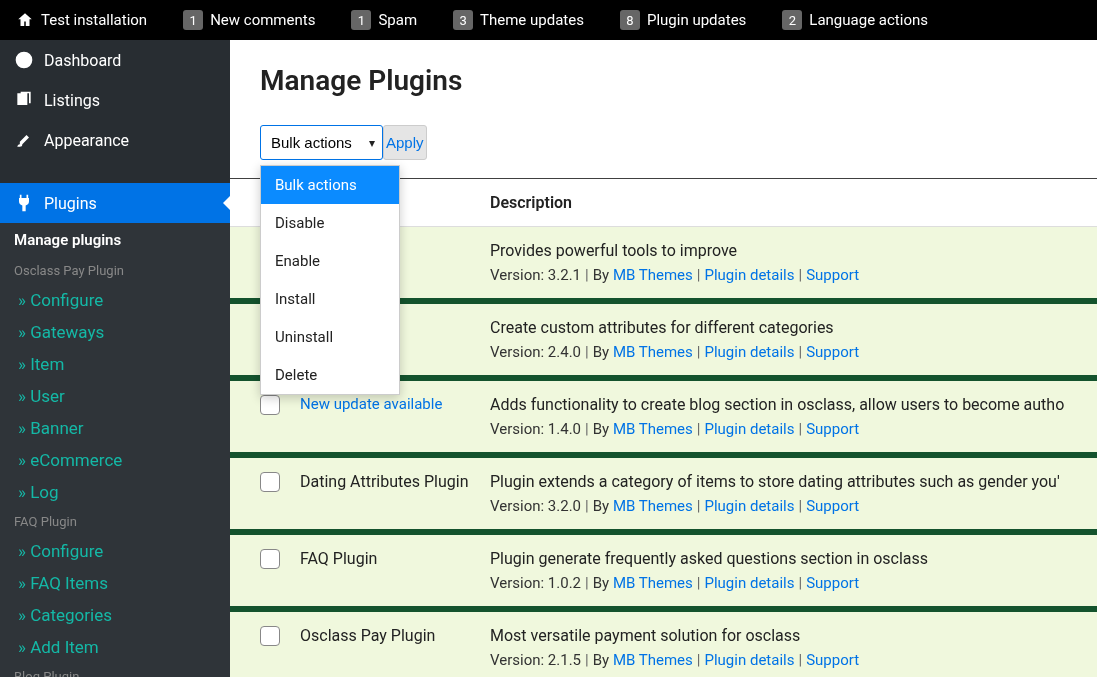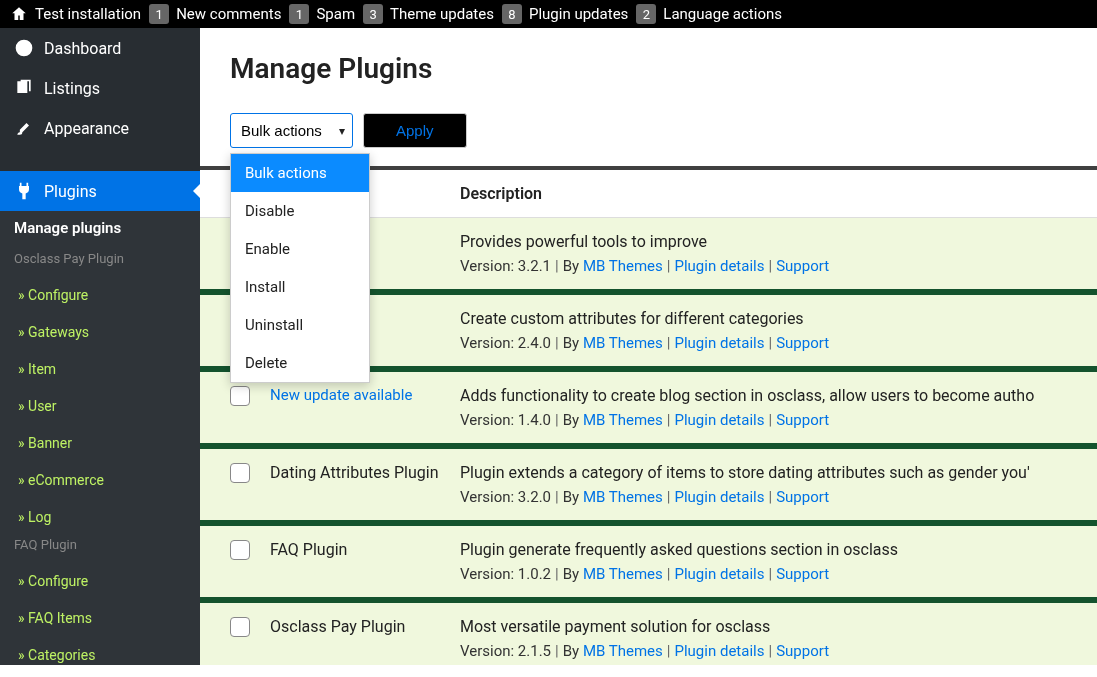--- a/index.html
+++ b/index.html
@@ -1,56 +1,56 @@
 <!DOCTYPE html>
 <html><head>
 <meta charset="utf-8">
 <style>
 * { box-sizing: border-box; margin: 0; padding: 0; }
 body { font-family: -apple-system, BlinkMacSystemFont, "Segoe UI", Roboto, sans-serif; font-size: 15px; color: #222; background: #fff; overflow: hidden; width: 1097px; height: 677px; }
 
 
-.topbar { height: 28px; background: #000; color: #fff; display: flex; align-items: center; padding: 0 10px; font-size: 15px; gap: 8px; }
+.topbar { height: 40px; background: #000; color: #fff; display: flex; align-items: center; padding: 0 16px; font-size: 15px; gap: 36px; }
 .topbar-item { display: flex; align-items: center; gap: 7px; cursor: pointer; }
 .badge { display: inline-flex; align-items: center; justify-content: center; min-width: 20px; height: 20px; background: #666; color: #fff; font-size: 13px; border-radius: 3px; padding: 0 4px; }
 .topbar svg { width: 18px; height: 18px; fill: #fff; }
 
 
 .layout { display: flex; height: calc(100% - 40px); }
-.sidebar { width: 200px; background: #282d32; color: #ccc; overflow-y: auto; flex-shrink: 0; }
+.sidebar { width: 230px; background: #282d32; color: #ccc; overflow-y: auto; flex-shrink: 0; }
 .main { flex: 1; background: #fff; overflow: hidden; position: relative; }
 
 
 .nav-item { display: flex; align-items: center; gap: 10px; padding: 10px 14px; font-size: 16px; cursor: pointer; color: #fff; }
 .nav-item svg { width: 20px; height: 20px; fill: #fff; flex-shrink: 0; }
 .nav-item.active { background: #0073e6; position: relative; margin-top: 23px; }
 .nav-item.active::after { content: ""; position: absolute; right: -1px; top: 50%; transform: translateY(-50%); border: 8px solid transparent; border-right-color: #fff; }
 
 .submenu { background: #2f3439; }
 .submenu-title { padding: 8px 14px; font-weight: 600; color: #fff; font-size: 15px; cursor: pointer; }
 .submenu-group { padding: 6px 14px; font-size: 13px; color: #888; }
-.submenu-item { padding: 6px 14px 6px 18px; font-size: 14px; color: #bef264; cursor: pointer; margin-top: 9px; }
+.submenu-item { padding: 6px 14px 6px 18px; font-size: 17px; color: #14b8a6; cursor: pointer; }
 .submenu-item::before { content: "» "; }
 
 
 .page-title { font-size: 28px; font-weight: 600; padding: 24px 30px 28px; }
-.controls { padding: 0 30px 10px; display: flex; gap: 10px; align-items: center; }
+.controls { padding: 0 30px 10px; display: flex; align-items: center; }
 .select-wrap { position: relative; }
 select { border: 1px solid #0073e6; border-radius: 3px; padding: 8px 30px 8px 10px; font-size: 15px; background: #fff; appearance: none; cursor: pointer; }
 .select-arrow { position: absolute; right: 8px; top: 50%; transform: translateY(-50%); pointer-events: none; font-size: 12px; }
-.btn-apply { border: 1px solid #ccc; background: #000000; color: #0073e6; padding: 8px 32px; border-radius: 3px; font-size: 15px; cursor: pointer; }
+.btn-apply { border: 1px solid #ccc; background: #e5e5e5; color: #0073e6; padding: 8px 2px; border-radius: 3px; font-size: 15px; cursor: pointer; }
 
 
 .dropdown-list { position: absolute; top: 40px; left: 0; background: #fff; border: 1px solid #ccc; box-shadow: 0 3px 10px rgba(0,0,0,0.2); width: 140px; z-index: 100; }
 .dropdown-option { padding: 10px 14px; font-size: 15px; cursor: pointer; }
 .dropdown-option.selected { background: #0b8bff; color: #fff; }
 
 
 .tbl { width: 100%; border-collapse: collapse; margin-top: 8px; }
-.tbl th { text-align: left; padding: 14px 10px; border-top: 4px solid #404040; border-bottom: 1px solid #ddd; font-weight: 600; font-size: 16px; }
+.tbl th { text-align: left; padding: 14px 10px; border-top: 1px solid #404040; border-bottom: 1px solid #ddd; font-weight: 600; font-size: 16px; }
 .tbl th:first-child { padding-left: 30px; width: 50px; }
 .tbl th:nth-child(2) { width: 190px; }
 .tbl td { padding: 14px 10px; border-bottom: 6px solid #14532d; vertical-align: top; font-size: 16px; }
 .tbl td:first-child { padding-left: 30px; }
 .tbl tr.highlight td { background: #f0f8dd; }
 .checkbox { width: 20px; height: 20px; border: 1px solid #888; border-radius: 4px; background: #fff; cursor: pointer; }
 .plugin-name { color: #222; }
 .update-link { color: #0073e6; cursor: pointer; font-size: 15px; }
 .desc-line { margin-bottom: 6px; }
 .meta { font-size: 15px; color: #333; }

